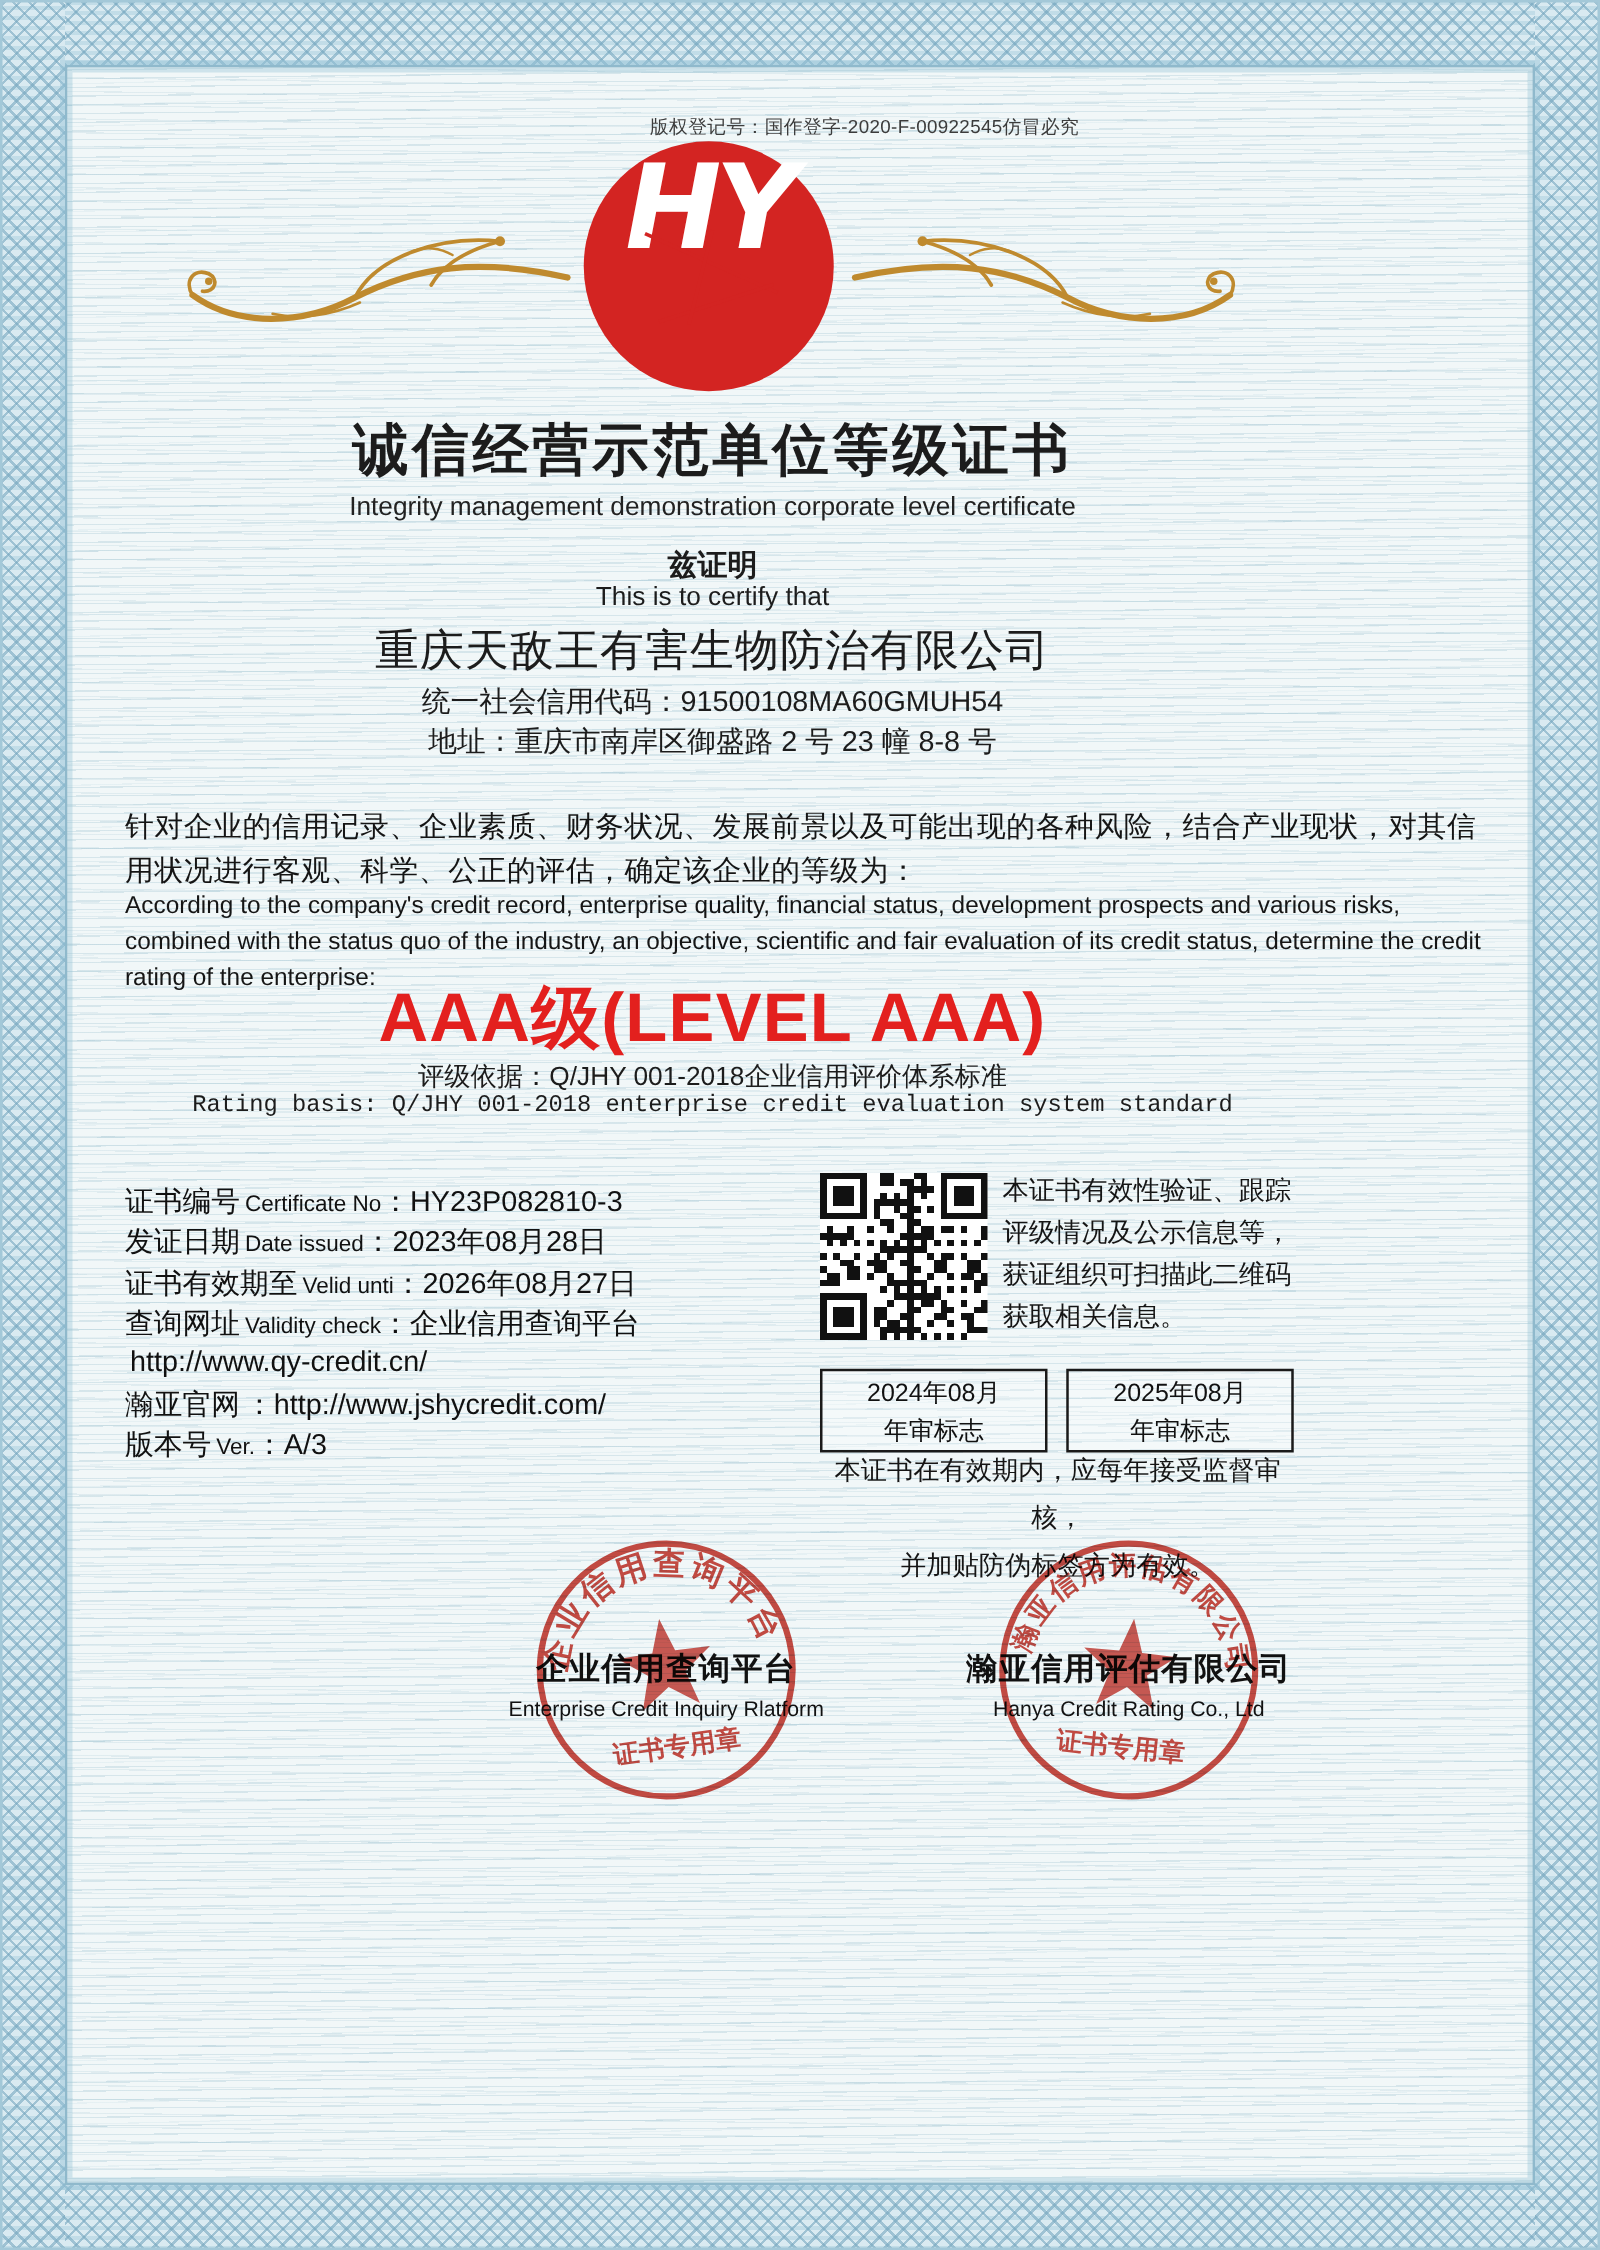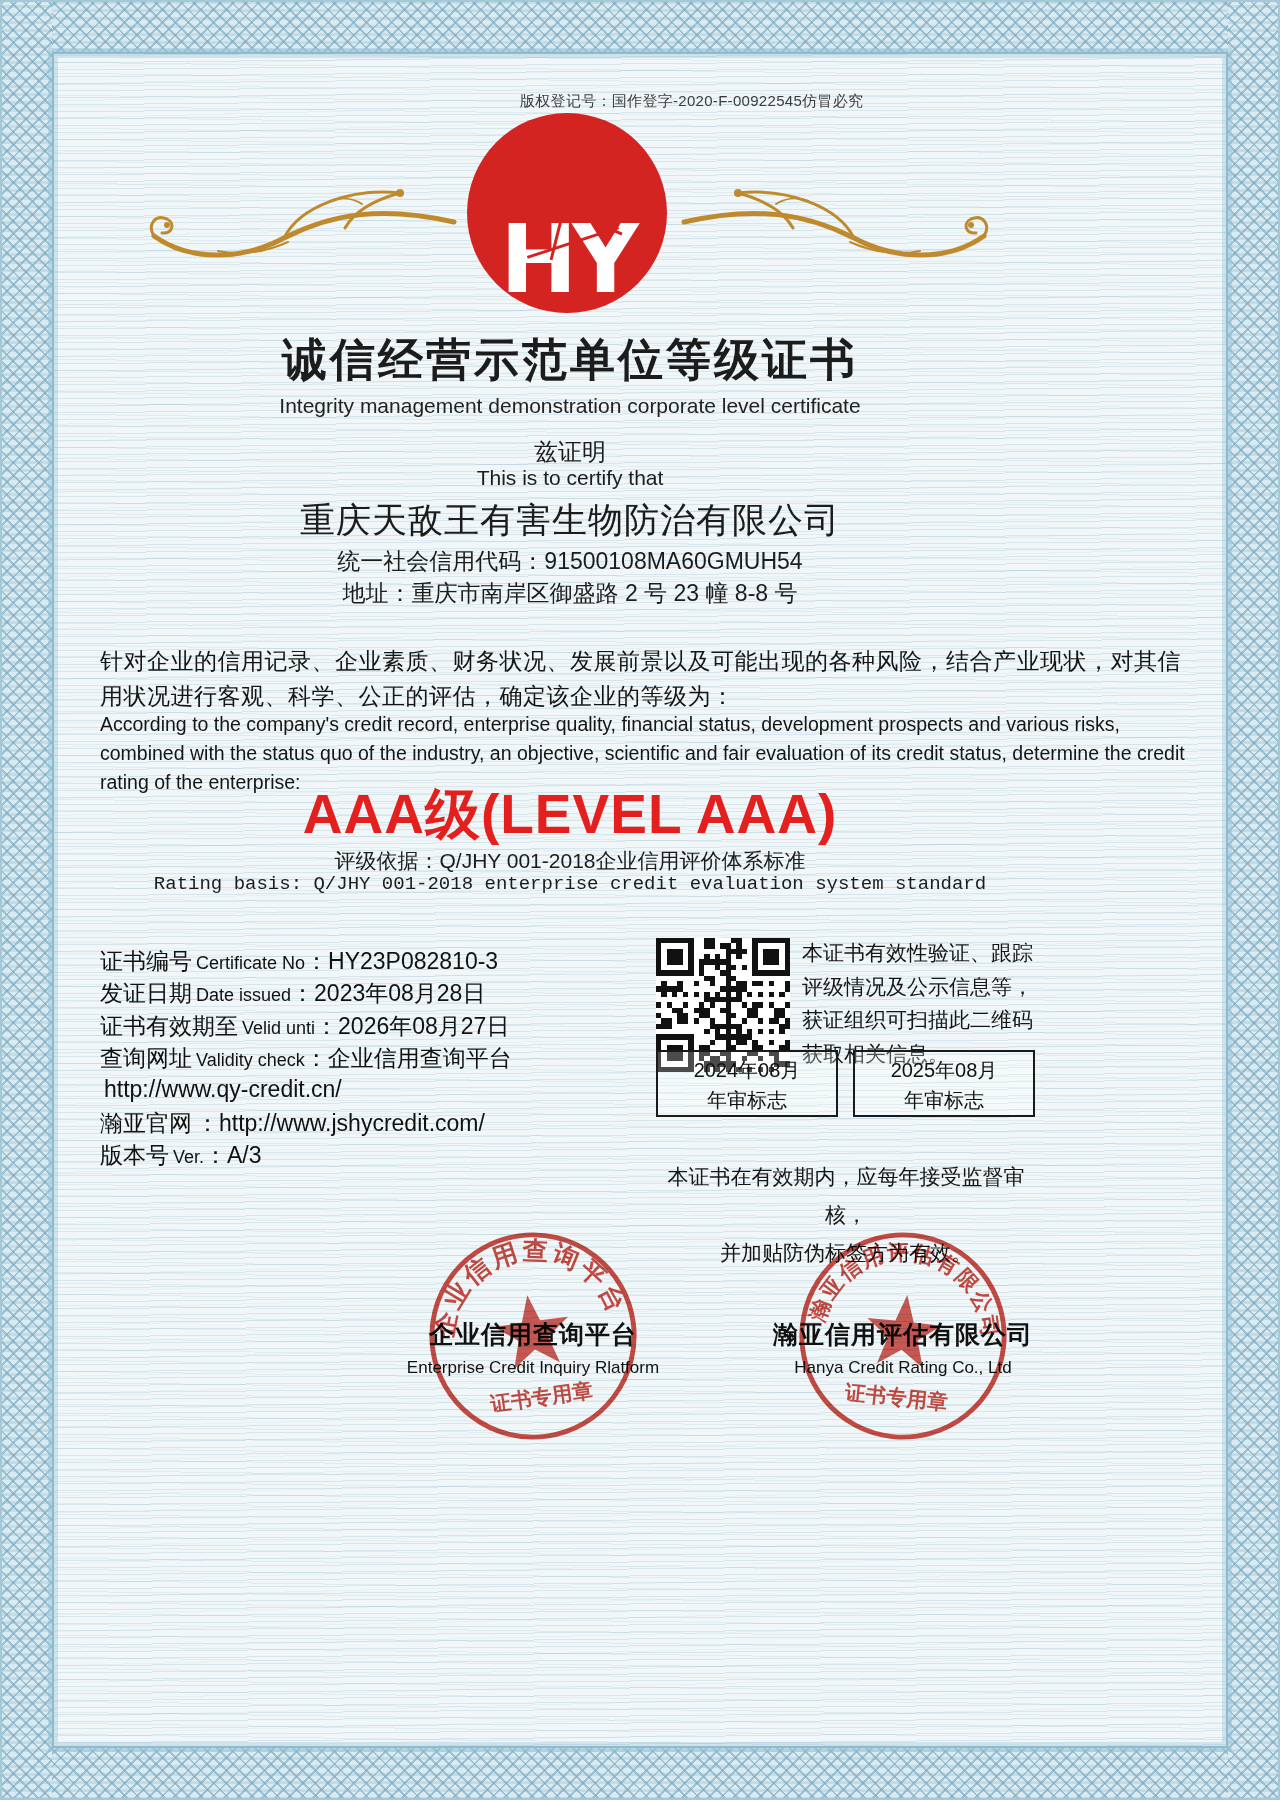--- a/index.html
+++ b/index.html
@@ -33,37 +33,37 @@
   }
   .page-edge { position:absolute; inset:0; z-index:2; pointer-events:none;
     box-shadow: inset 0 0 0 2px #a3c8d8; }
 
   
   .reg-line { position:absolute; z-index:3; top:92px; left:520px;
     font-size:15px; color:#3c3c3c; letter-spacing:.3px; }
 
   
   .logo { position:absolute; z-index:4; left:467px; top:113px; width:200px; height:200px;
-    border-radius:50%; display:flex; align-items:flex-end; justify-content:center; }
+    border-radius:50%; display:flex; align-items:flex-start; justify-content:center;font-style:italic; }
   .logo-text { color:#ffffff; font-weight:800; font-size:92px; letter-spacing:-5px;
     font-family:"DejaVu Sans","Liberation Sans",sans-serif; transform:scaleY(1.02); }
   .crack { position:absolute; background:inherit; }
   .crack1 { left:44px; top:96px; width:116px; height:3px; transform:rotate(24deg); background:#d32422; }
   .crack2 { left:58px; top:128px; width:96px; height:3px; transform:rotate(-18deg); background:#d32422; }
   .crack3 { left:92px; top:70px; width:3px; height:78px; transform:rotate(14deg); background:#d32422; }
 
   .flourish { position:absolute; z-index:3; top:178px; width:310px; height:90px; }
   .flourish.left  { left:148px; }
   .flourish.right { left:680px; transform:scaleX(-1); }
 
   
   .center-col { position:absolute; z-index:3; left:10px; width:1120px; text-align:center; color:#1c1c1c; }
   .title-zh  { top:330px; font-size:45px; font-weight:700; letter-spacing:3px; }
   .title-en  { top:394px; font-size:21px; color:#222; }
-  .certify-zh{ top:436px; font-size:24px; }
+  .certify-zh{ top:436px; font-size:24px;font-weight:bold; }
   .certify-en{ top:466px; font-size:21px; }
   .company   { top:497px; font-size:35px; font-weight:400; letter-spacing:1px; }
   .code-line { top:546px; font-size:23px; }
   .addr-line { top:578px; font-size:23px; }
   .level     { top:778px; font-size:55px; font-weight:800; letter-spacing:1px; }
   .basis-zh  { top:847px; font-size:21px; }
   .basis-en  { top:873px; font-size:19px;font-family:Liberation Mono, monospace; }
   .footer-line { top:1476px; font-size:24px; font-weight:600; letter-spacing:.5px; }
 
   
@@ -79,21 +79,21 @@
   .d-sep { font-size:23px; }
   .d-val { font-size:23px; }
 
   
   .qr-box { position:absolute; z-index:3; left:656px; top:938px; width:134px; height:134px; background:#fff; }
   .qr-box svg { width:100%; height:100%; shape-rendering:crispEdges; }
   .qr-note { position:absolute; z-index:3; left:802px; top:936px; width:246px;
     font-size:21px; line-height:33.5px; color:#151515; }
 
   
-  .mark-box { position:absolute; z-index:3; top:1050px; height:67px; width:182px;
+  .mark-box { position:absolute; z-index:3; top:1095px; height:67px; width:182px;
     border:2px solid #1a1a1a; text-align:center; font-size:20px; line-height:30px;
     padding-top:3px; color:#111; background:rgba(255,255,255,.25); }
   .mark-1 { left:656px; } .mark-2 { left:853px; }
   .supervision { position:absolute; z-index:3; left:650px; top:1158px; width:392px;
     text-align:center; font-size:21px; line-height:38px; color:#151515; }
 
   
   .org { position:absolute; z-index:4; width:400px; text-align:center; color:#111; }
   .org-left  { left:333px; top:1318px; }
   .org-right { left:703px; top:1318px; }

